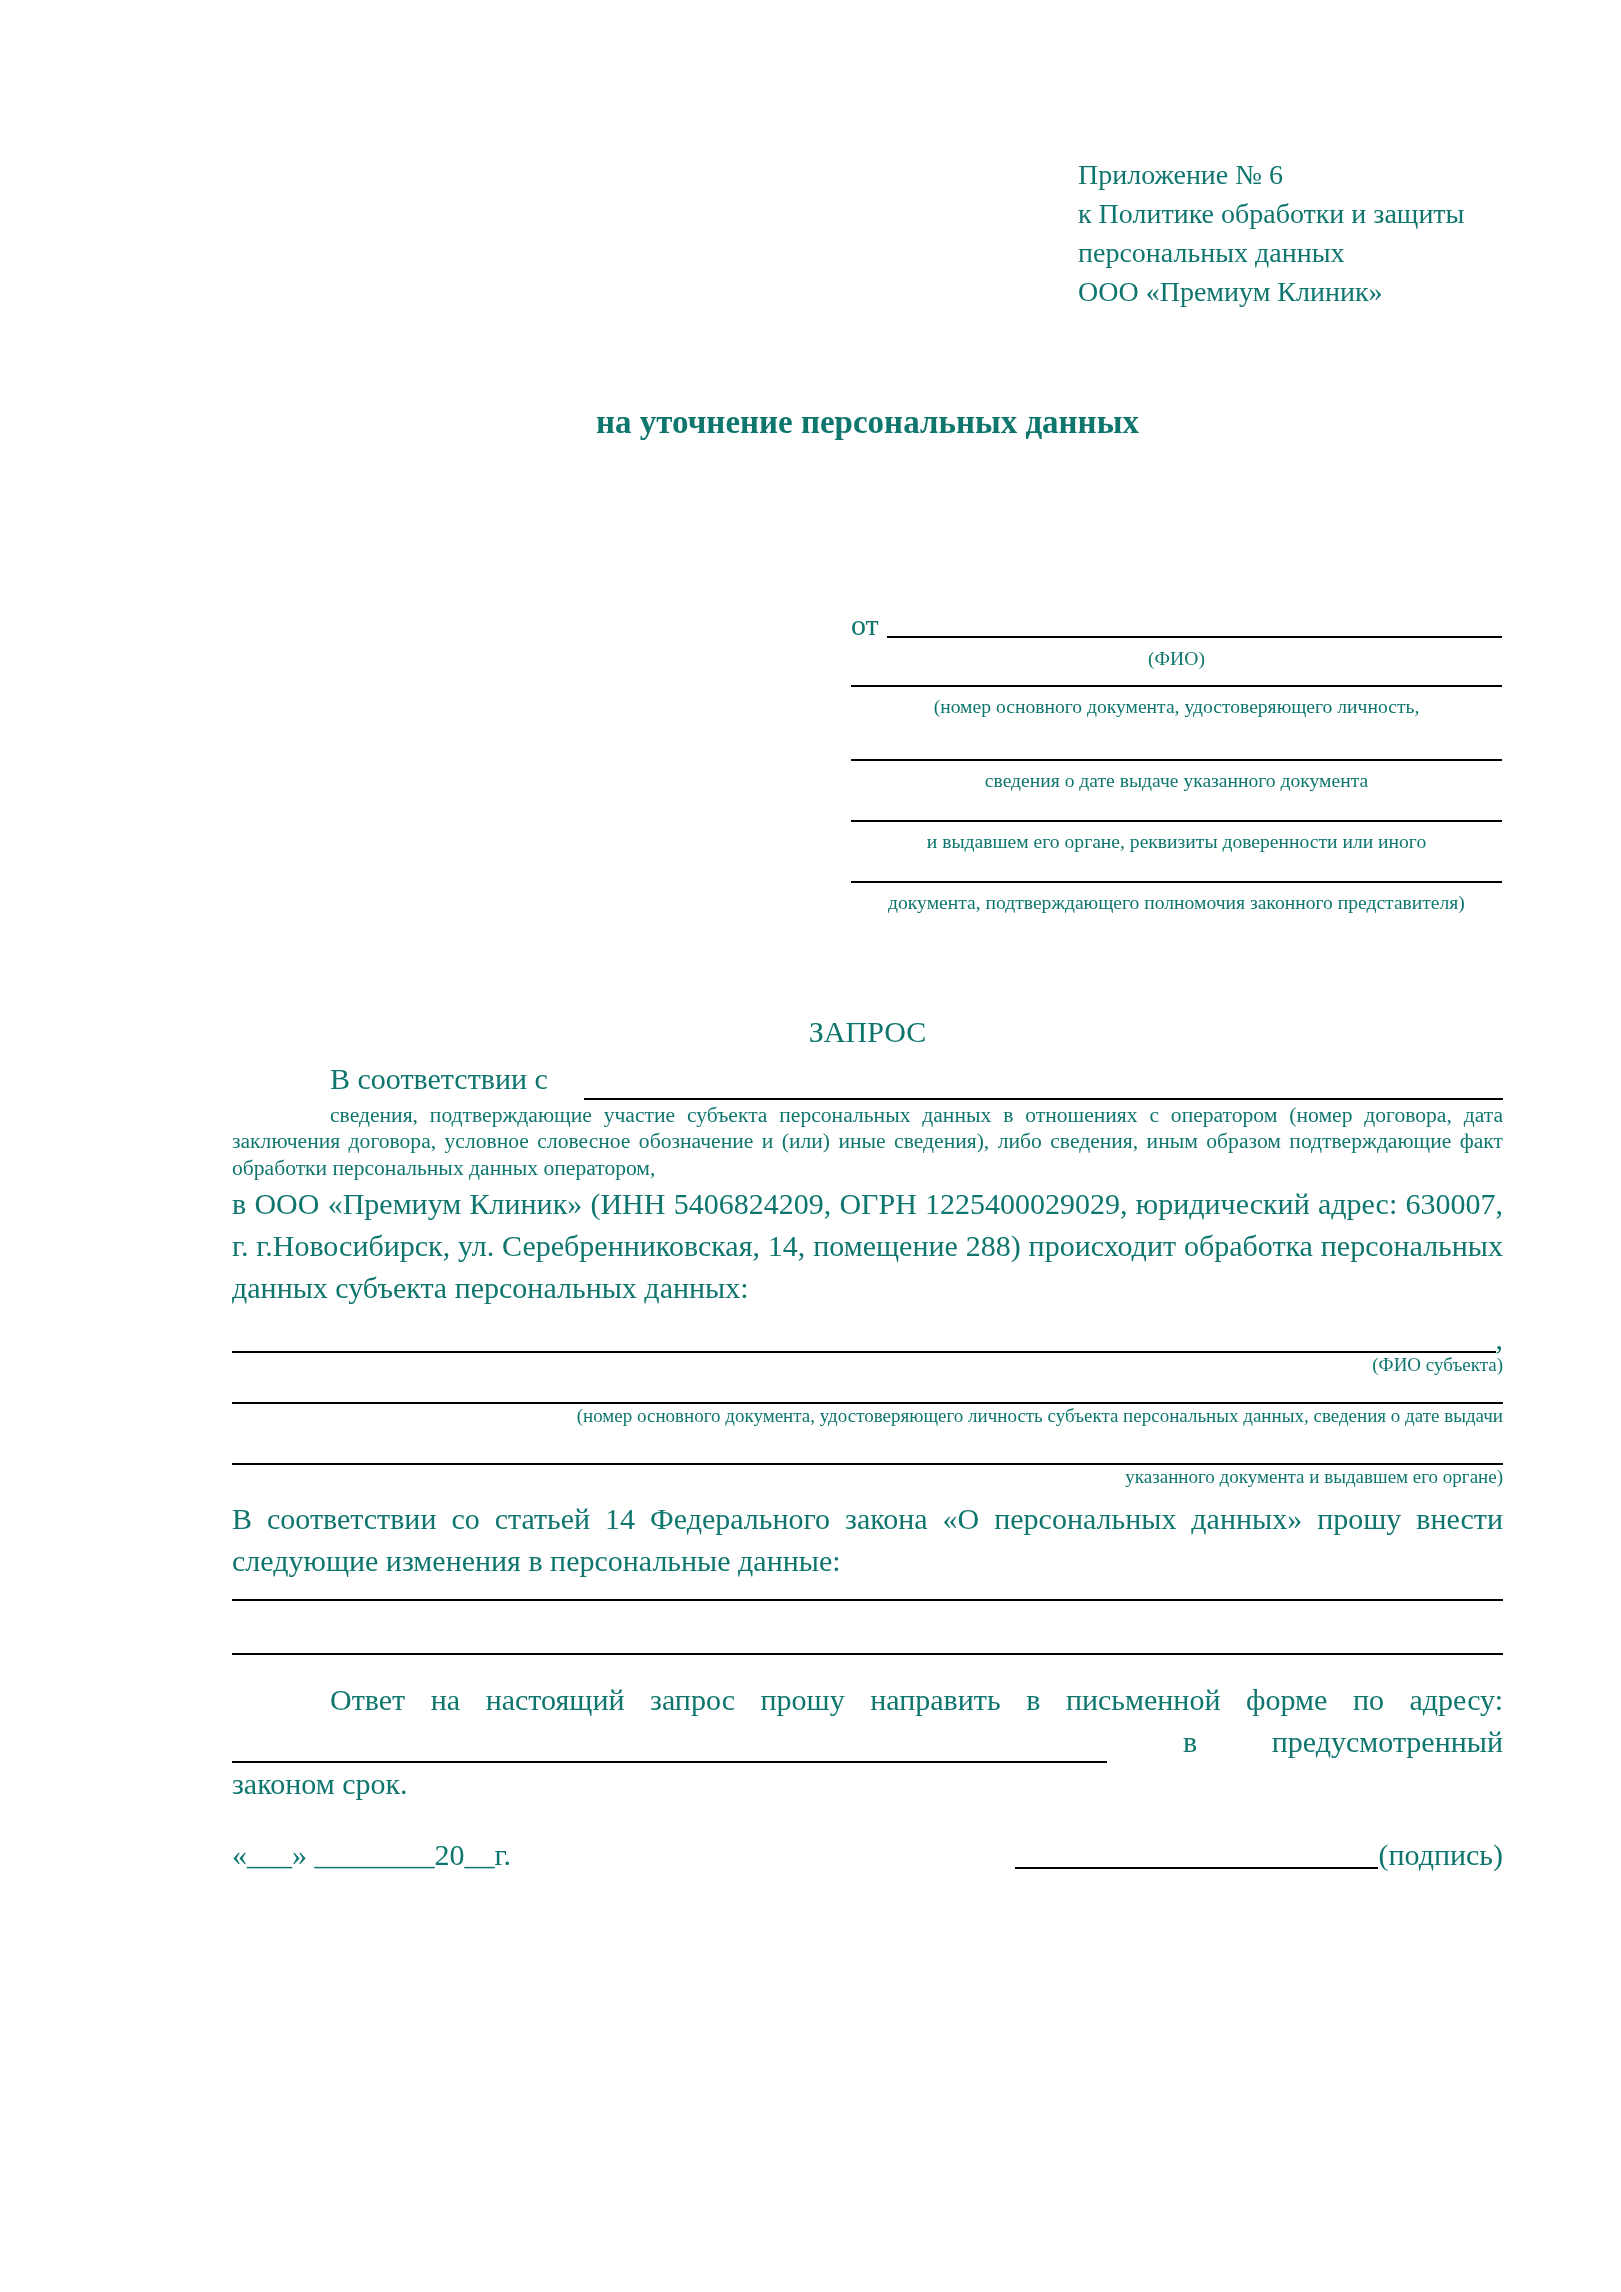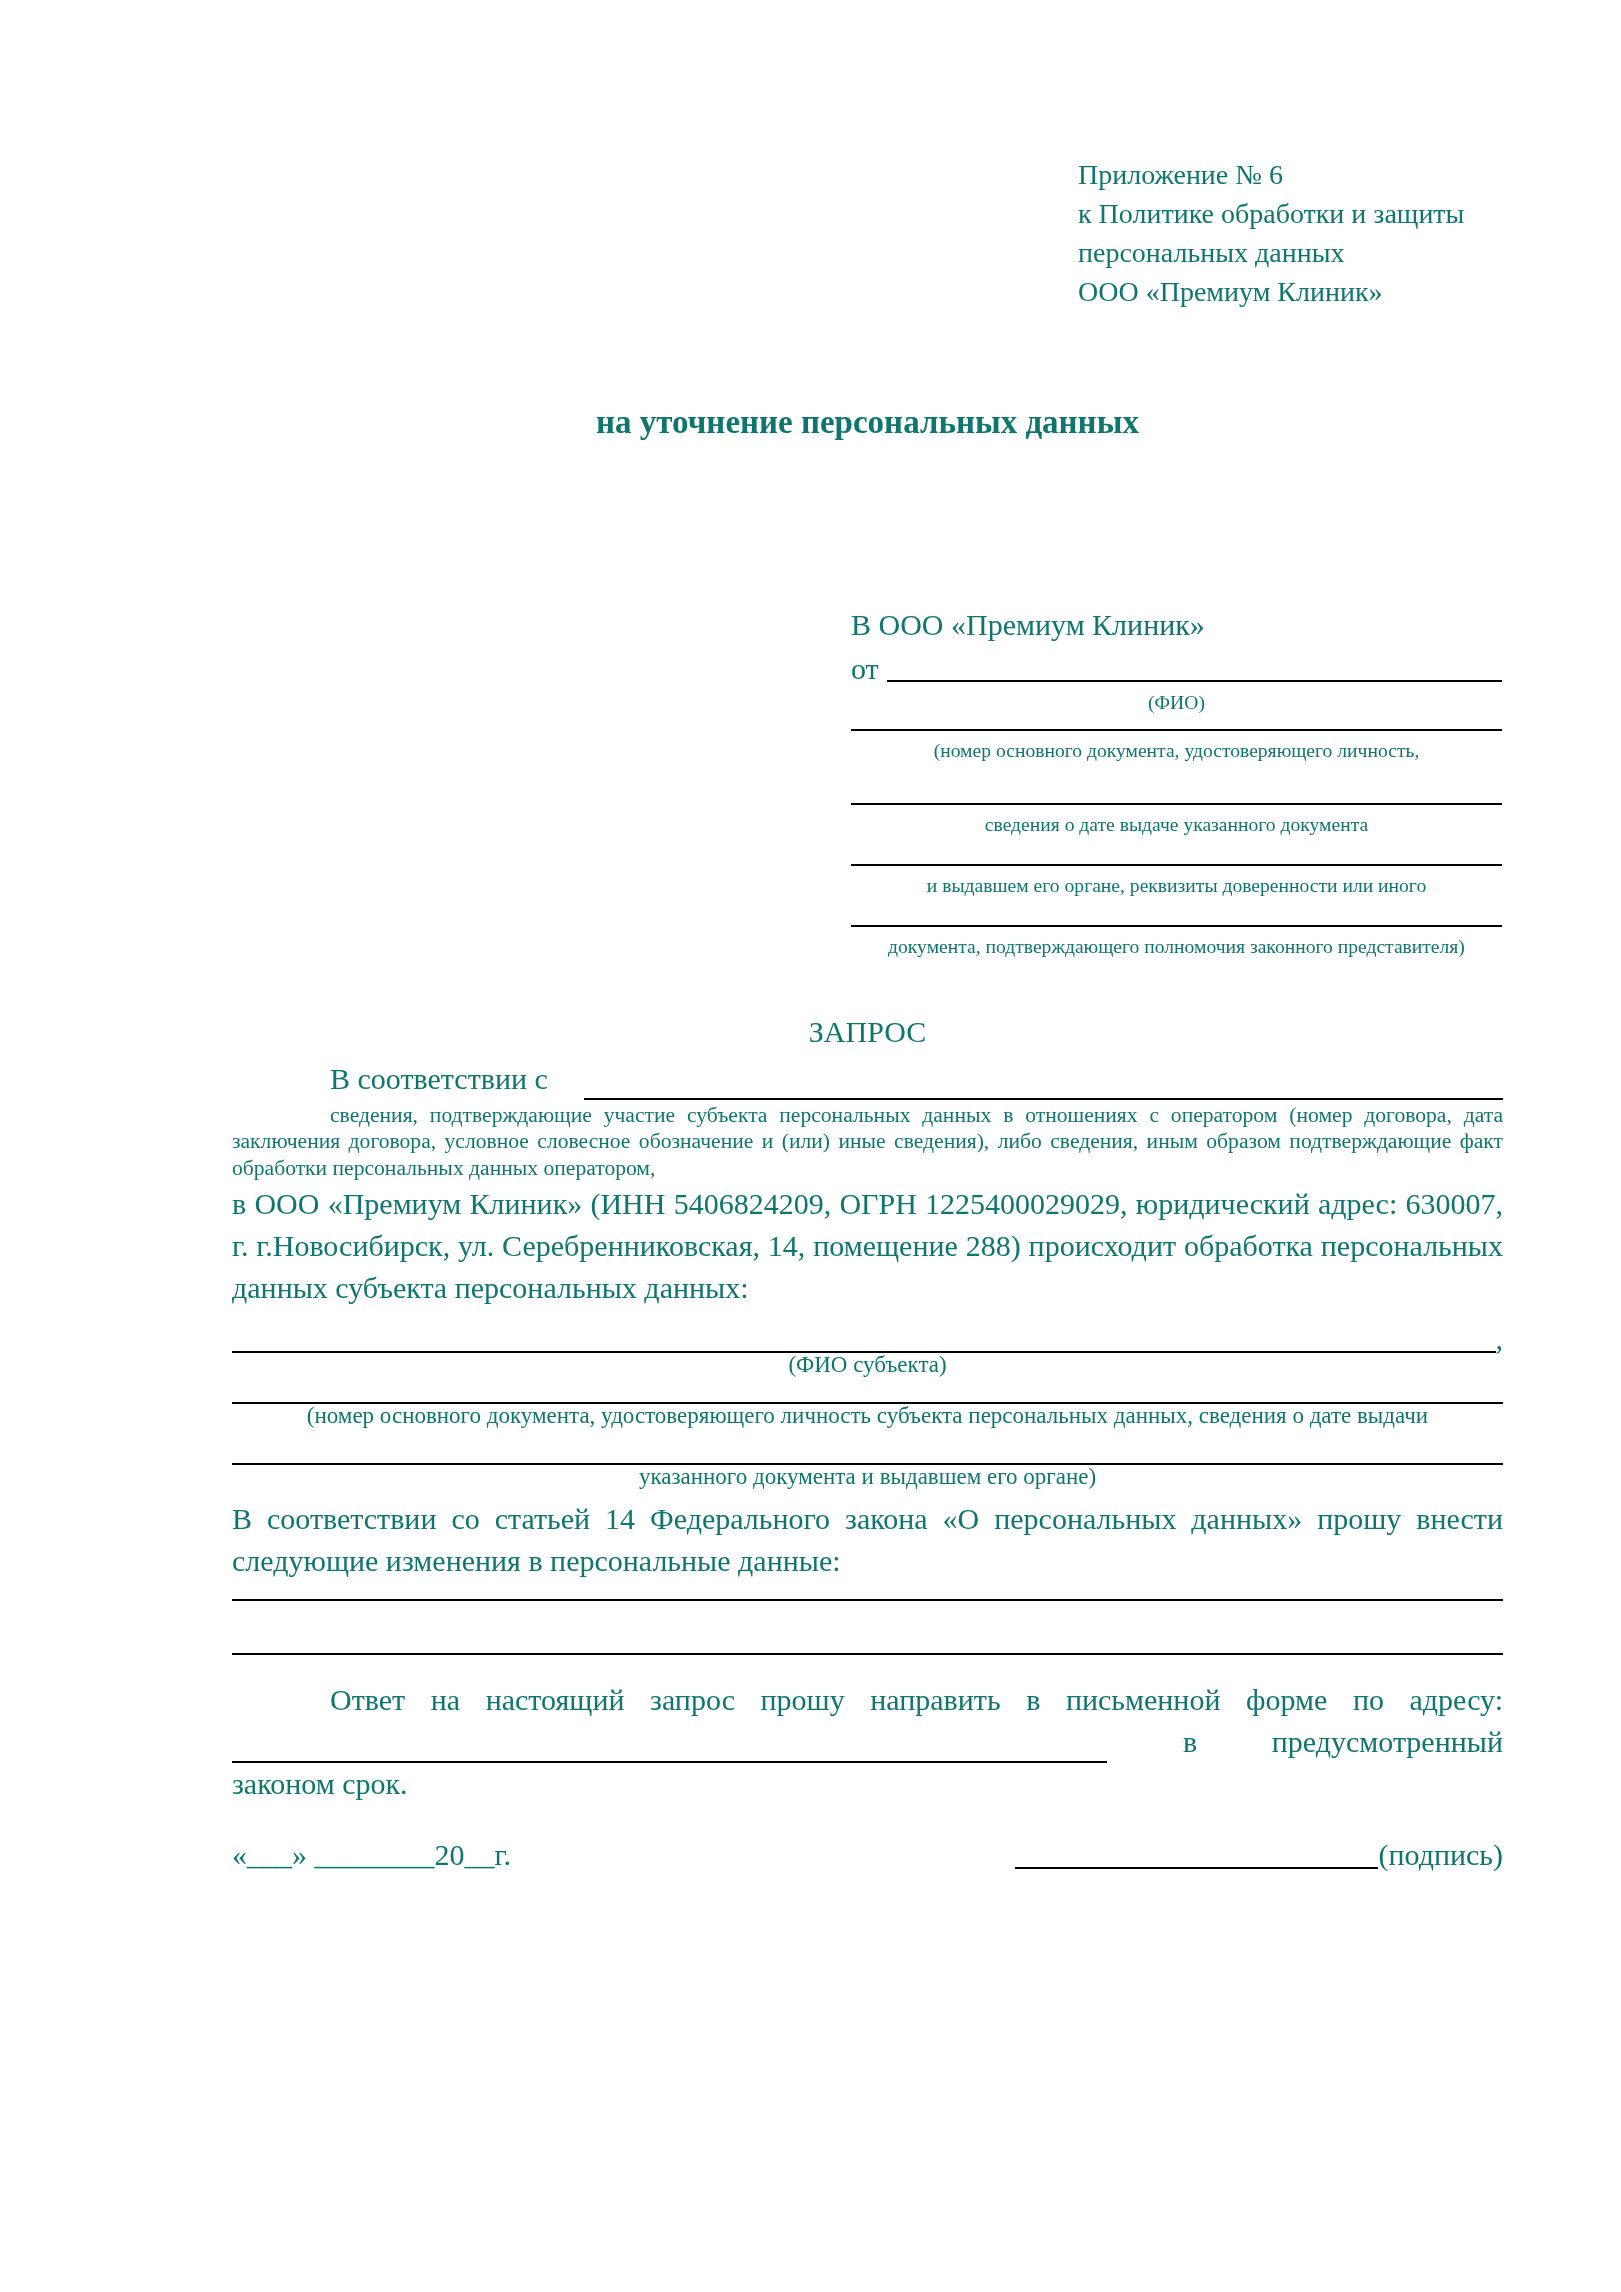--- a/index.html
+++ b/index.html
@@ -46,21 +46,21 @@
   .accord-row .lbl{flex:0 0 auto;padding-left:98px;}
   .smallprint{
     font-size:21.6px;line-height:26.5px;text-align:justify;text-indent:98px;
     margin-top:2px;
   }
   .para{text-align:justify;}
   .op-para{margin-top:2px;}
   .fio-row{display:flex;align-items:flex-end;margin-top:8.8px;}
   .fio-row .fill{margin-left:0;}
   .fio-row .comma{flex:0 0 auto;line-height:29px;}
-  .cap-wide{font-size:23px;line-height:23.5px;text-align:center;}
+  .cap-wide{font-size:19px;line-height:23.5px;text-align:right;}
   .main .lnA{margin-top:25.5px;}
   .main .lnB{margin-top:35px;}
   .art-para{margin-top:9.8px;}
   .main .lnC{margin-top:17.6px;}
   .main .lnD{margin-top:52px;}
   .reply-para{margin-top:23.5px;text-align:justify;text-align-last:justify;text-indent:98px;}
   .reply-line-row{display:flex;align-items:flex-end;height:42px;}
   .reply-line-row .blank{flex:0 0 875px;border-bottom:2.9px solid #000;height:33px;}
   .reply-line-row .w1{margin-left:76px;}
   .reply-line-row .w2{margin-left:auto;}
@@ -79,21 +79,20 @@
     <div>к Политике обработки и защиты</div>
     <div>персональных данных</div>
     <div>ООО «Премиум Клиник»</div>
   </div>
 
   <div class="doc-title">
     <div>на уточнение персональных данных</div>
   </div>
 
   <div class="addressee">
-    <div>В ООО «Премиум Клиник»</div>
     <div class="from-row">
       <span class="lbl">от</span>
       <span class="fill"></span>
     </div>
     <div class="cap">(ФИО)</div>
 
     <div class="ln ln1"></div>
     <div class="cap cap1">(номер основного документа, удостоверяющего личность,</div>
 
     <div class="ln ln2"></div>

